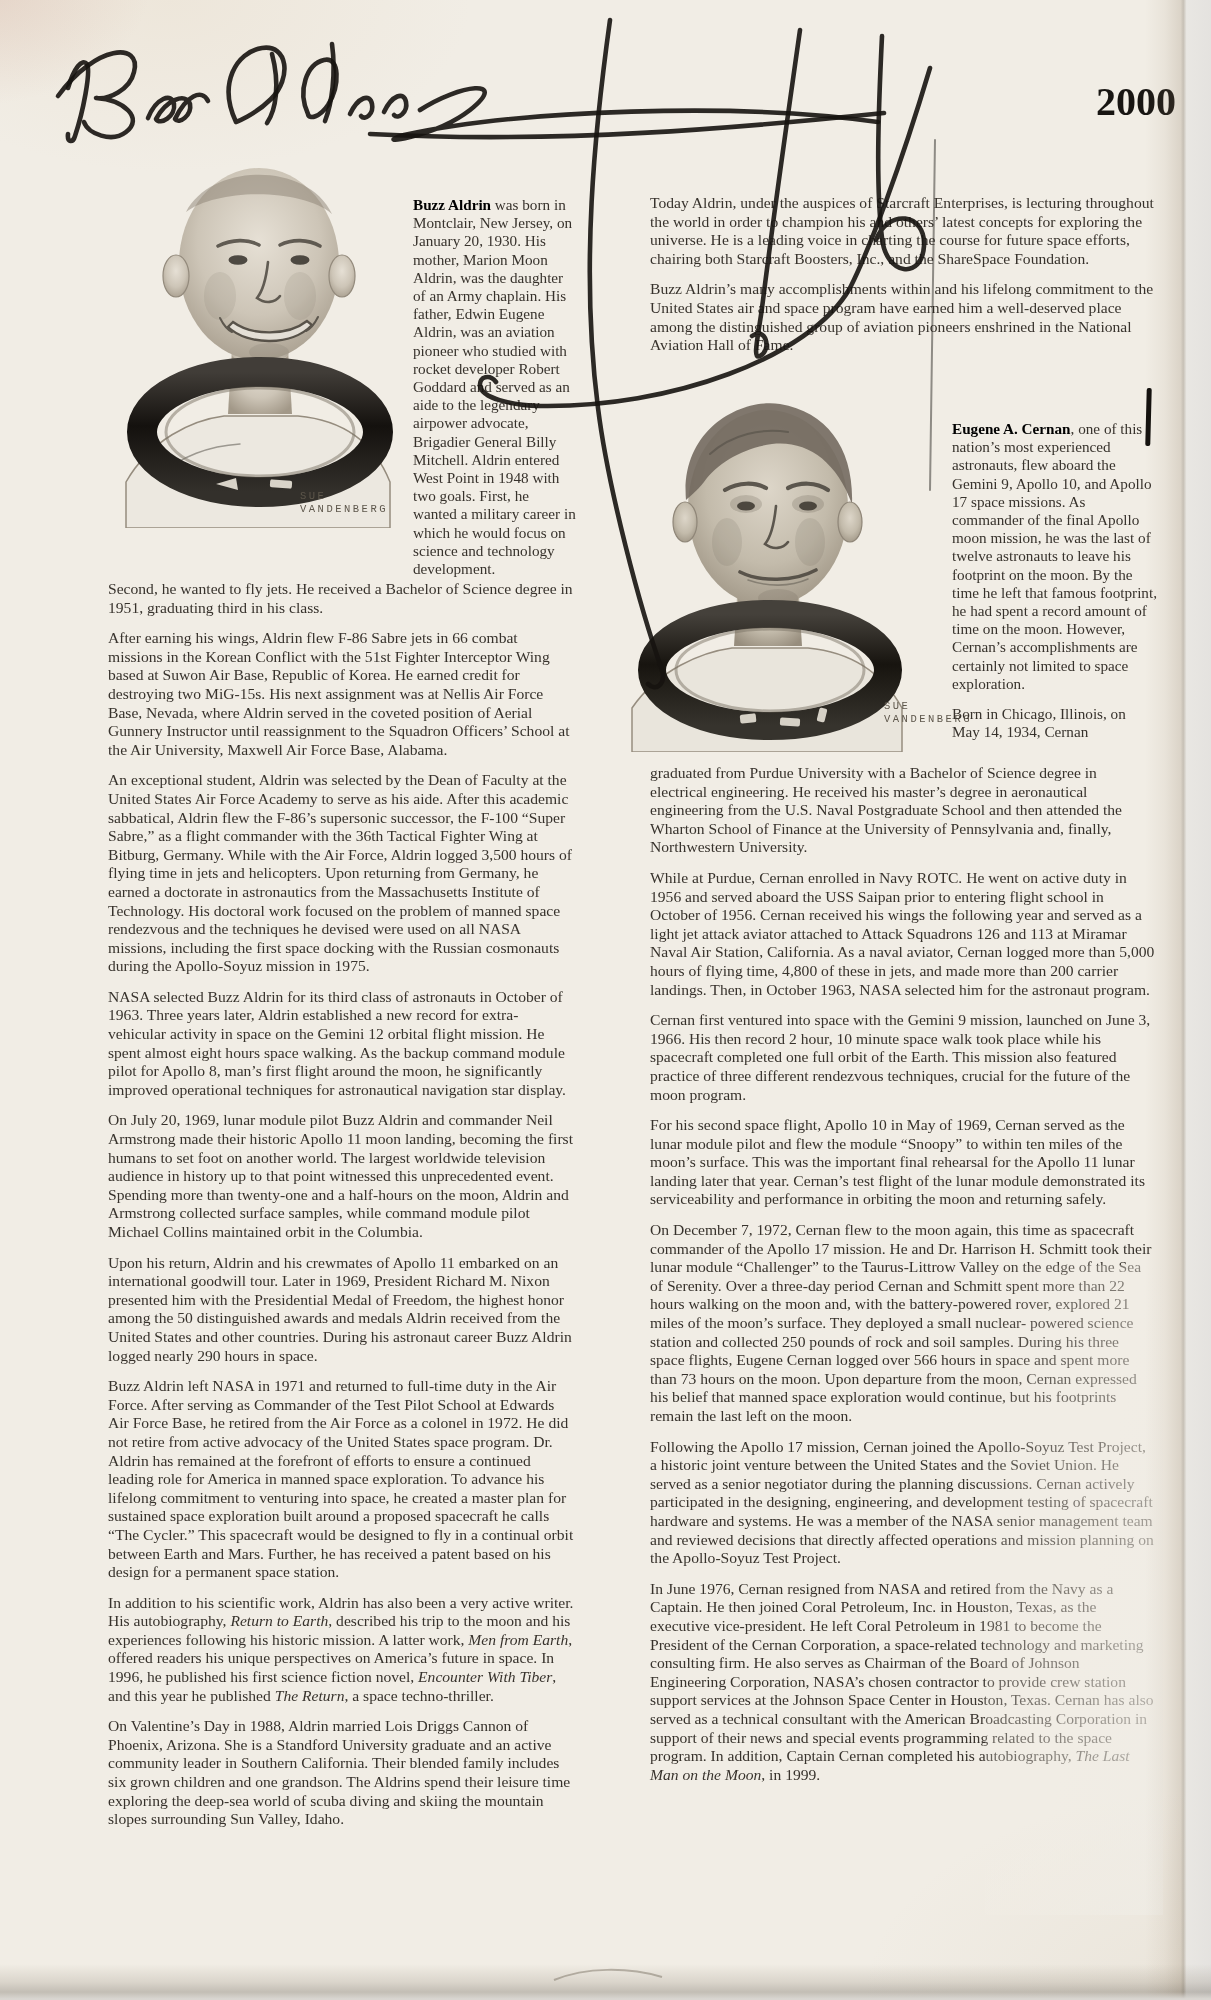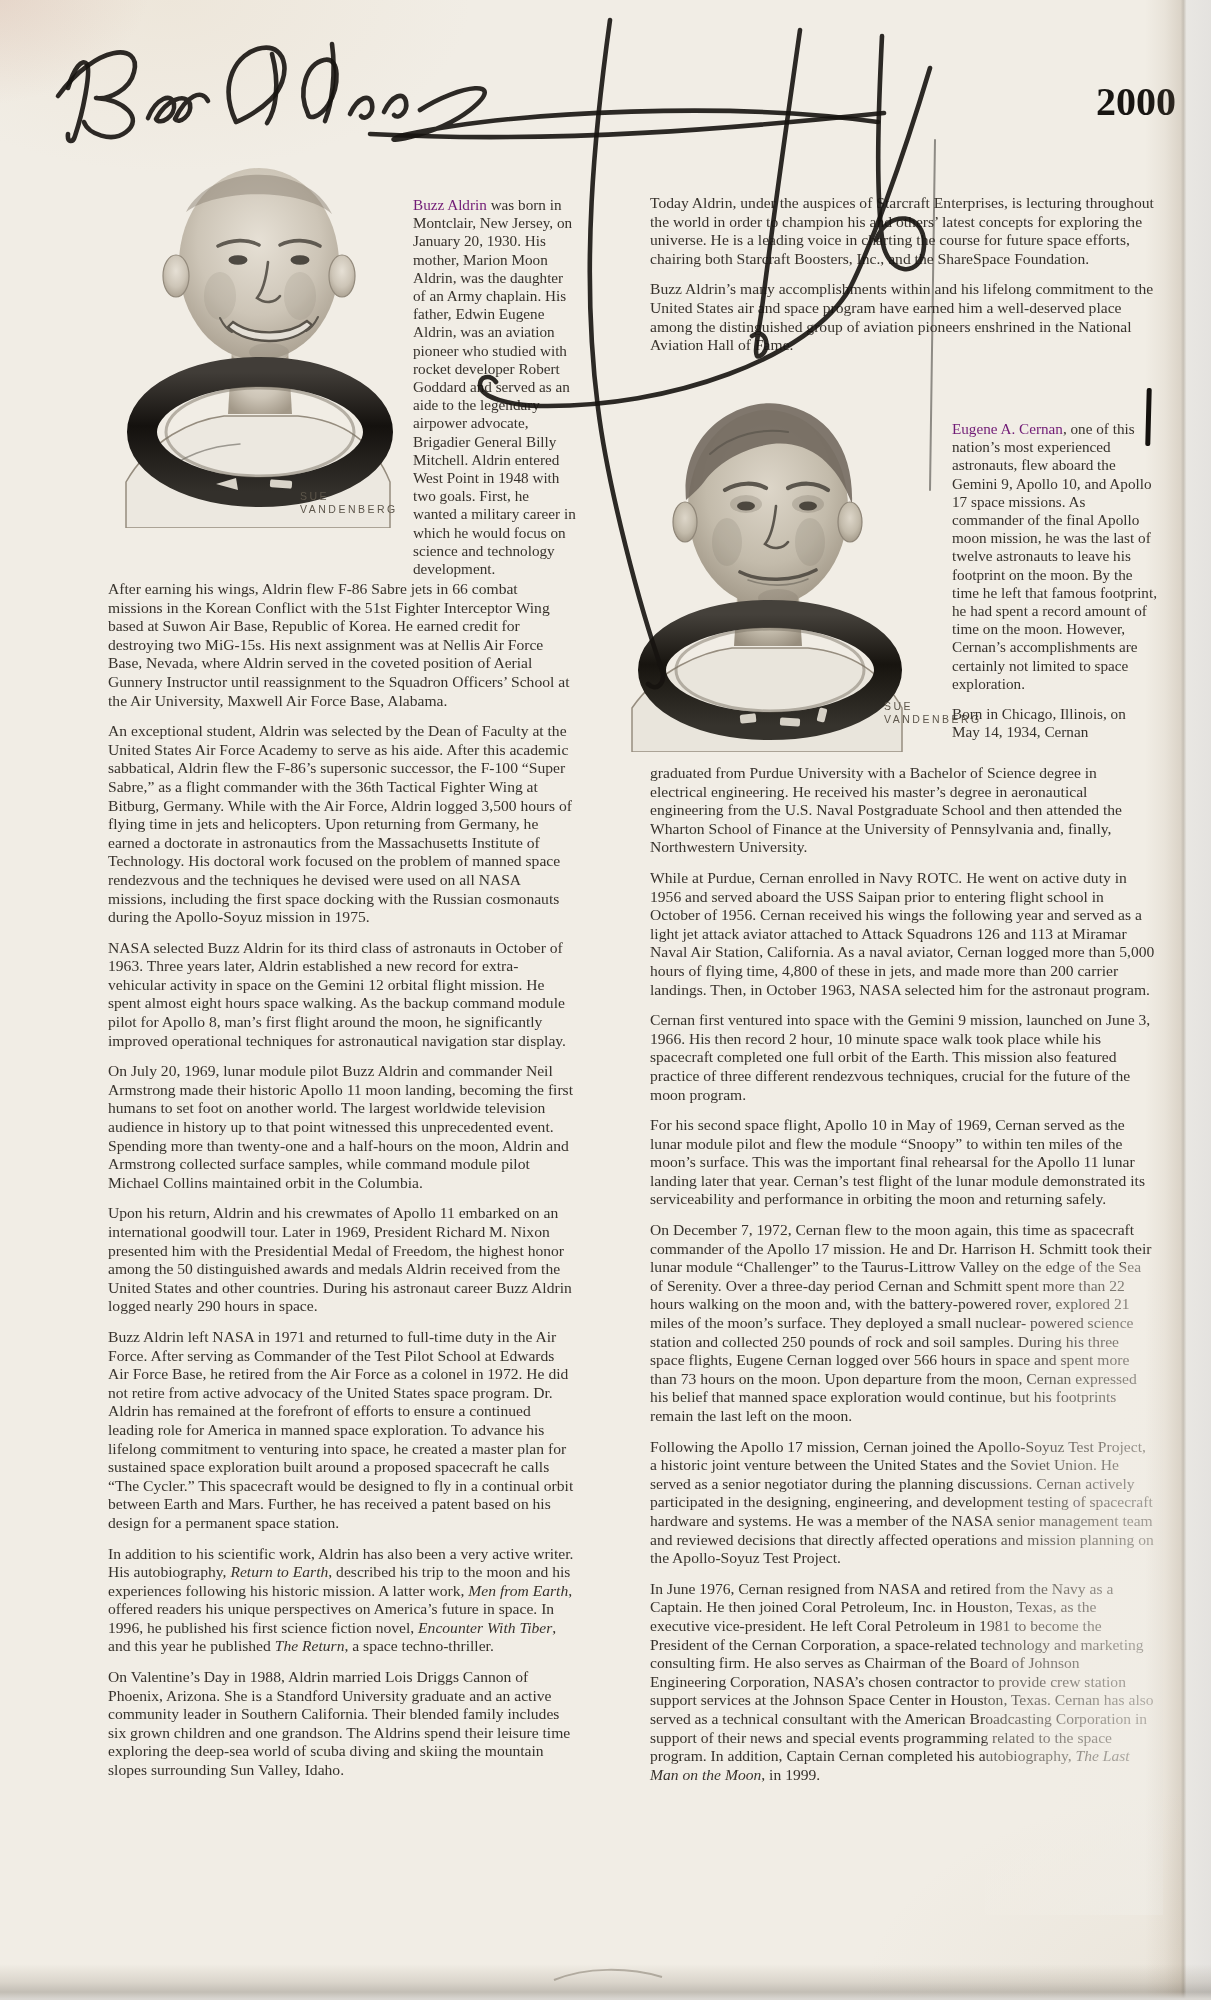--- a/index.html
+++ b/index.html
@@ -16,27 +16,27 @@
   
   .txt{position:absolute;z-index:2;font-size:15.6px;line-height:18.6px;text-align:left;}
   .txt p{margin:0 0 12px 0;}
   .intro{font-size:15.2px;line-height:18.2px;}
   .intro p{margin:0 0 12px 0;}
   .intro-aldrin{left:413px;top:196px;width:163px;}
   .intro-cernan{left:952px;top:420px;width:205px;}
   .col-left{left:108px;top:580px;width:466px;}
   .col-right-top{left:650px;top:194px;width:506px;}
   .col-right{left:650px;top:764px;width:506px;}
-  b{font-weight:normal;color:#701a75;}
+  b{font-weight:bold;color:#000000;}
   i{}
   
   .portrait{position:absolute;z-index:1;margin:0;padding:0;}
   .portrait-aldrin{left:120px;top:146px;width:280px;height:382px;}
   .portrait-cernan{left:622px;top:388px;width:290px;height:364px;}
-  .credit{position:absolute;z-index:2;font-family:Liberation Sans, sans-serif;
+  .credit{position:absolute;z-index:2;font-family:Liberation Mono, monospace;
           font-size:10.5px;letter-spacing:2.5px;color:#5d564b;line-height:13px;}
   .credit span{display:block;}
   .credit-left{left:300px;top:490px;}
   .credit-right{left:884px;top:700px;}
   
   .sig{position:absolute;z-index:5;pointer-events:none;}
   .sig-aldrin{left:38px;top:26px;}
   .sig-cernan{left:430px;top:8px;}
   .sig path{fill:none;stroke:#16130f;stroke-width:4.6;stroke-linecap:round;stroke-linejoin:round;opacity:.9;}
   
@@ -194,20 +194,21 @@
   <div class="credit credit-right">
     <span>SUE</span>
     <span>VANDENBERG</span>
   </div>
 
   <div class="txt intro intro-aldrin">
     <p><b>Buzz Aldrin</b><span> was born in Montclair, New Jersey, on January 20, 1930.  His mother, Marion Moon Aldrin, was the daughter of an Army chaplain.  His father, Edwin Eugene Aldrin, was an aviation pioneer who studied with rocket developer Robert Goddard and served as an aide to the legendary airpower advocate, Brigadier General Billy Mitchell.  Aldrin entered West Point in 1948 with two goals.  First, he wanted a military career in which he would focus on science and technology development.</span></p>
   </div>
 
   <div class="txt col-left">
+      <p>Second, he wanted to fly jets.  He received a Bachelor of Science degree in 1951, graduating third in his class.</p>
       <p>After earning his wings, Aldrin flew F-86 Sabre jets in 66 combat missions in the Korean Conflict with the 51st Fighter Interceptor Wing based at Suwon Air Base, Republic of Korea. He earned credit for destroying two MiG-15s.  His next assignment was at Nellis Air Force Base, Nevada, where Aldrin served in the coveted position of Aerial Gunnery Instructor until reassignment to the Squadron Officers’ School at the Air University, Maxwell Air Force Base, Alabama.</p>
       <p>An exceptional student, Aldrin was selected by the Dean of Faculty at the United States Air Force Academy to serve as his aide.  After this academic sabbatical, Aldrin flew the F-86’s supersonic successor, the F-100 “Super Sabre,” as a flight commander with the 36th Tactical Fighter Wing at Bitburg, Germany.  While with the Air Force, Aldrin logged 3,500 hours of flying time in jets and helicopters.  Upon returning from Germany, he earned a doctorate in astronautics from the Massachusetts Institute of Technology.  His doctoral work focused on the problem of manned space rendezvous and the techniques he devised were used on all NASA missions, including the first space docking with the Russian cosmonauts during the Apollo-Soyuz mission in 1975.</p>
       <p>NASA selected Buzz Aldrin for its third class of astronauts in October of 1963.  Three years later, Aldrin established a new record for extra-vehicular activity in space on the Gemini 12 orbital flight mission.  He spent almost eight hours space walking.  As the backup command module pilot for Apollo 8, man’s first flight around the moon, he significantly improved operational techniques for astronautical navigation star display.</p>
       <p>On July 20, 1969, lunar module pilot Buzz Aldrin and commander Neil Armstrong made their historic Apollo 11 moon landing, becoming the first humans to set foot on another world. The largest worldwide television audience in history up to that point witnessed this unprecedented event. Spending more than twenty-one and a half-hours on the moon, Aldrin and Armstrong collected surface samples, while command module pilot Michael Collins maintained orbit in the Columbia.</p>
       <p>Upon his return, Aldrin and his crewmates of Apollo 11 embarked on an international goodwill tour.  Later in 1969, President Richard M. Nixon presented him with the Presidential Medal of Freedom, the highest honor among the 50 distinguished awards and medals Aldrin received from the United States and other countries.  During his astronaut career Buzz Aldrin logged nearly 290 hours in space.</p>
       <p>Buzz Aldrin left NASA in 1971 and returned to full-time duty in the Air Force.  After serving as Commander of the Test Pilot School at Edwards Air Force Base, he retired from the Air Force as a colonel in 1972.  He did not retire from active advocacy of the United States space program. Dr. Aldrin has remained at the forefront of efforts to ensure a continued leading role for America in manned space exploration.  To advance his lifelong commitment to venturing into space, he created a master plan for sustained space exploration built around a proposed spacecraft he calls “The Cycler.”  This spacecraft would be designed to fly in a continual orbit between Earth and Mars.  Further, he has received a patent based on his design for a permanent space station.</p>
       <p>In addition to his scientific work, Aldrin has also been a very active writer.  His autobiography, <i>Return to Earth</i>, described his trip to the moon and his experiences following his historic mission.  A latter work, <i>Men from Earth</i>, offered readers his unique perspectives on America’s future in space.  In 1996, he published his first science fiction novel, <i>Encounter With Tiber</i>, and this year he published <i>The Return</i>, a space techno-thriller.</p>
       <p>On Valentine’s Day in 1988, Aldrin married Lois Driggs Cannon of Phoenix, Arizona.  She is a Standford University graduate and an active community leader in Southern California.  Their blended family includes six grown children and one grandson.  The Aldrins spend their leisure time exploring the deep-sea world of scuba diving and skiing the mountain slopes surrounding Sun Valley, Idaho.</p>
     </div>
 

